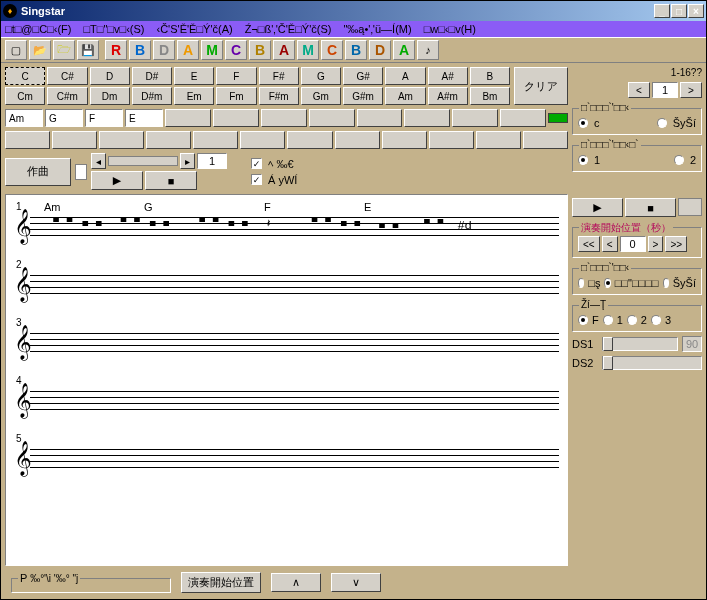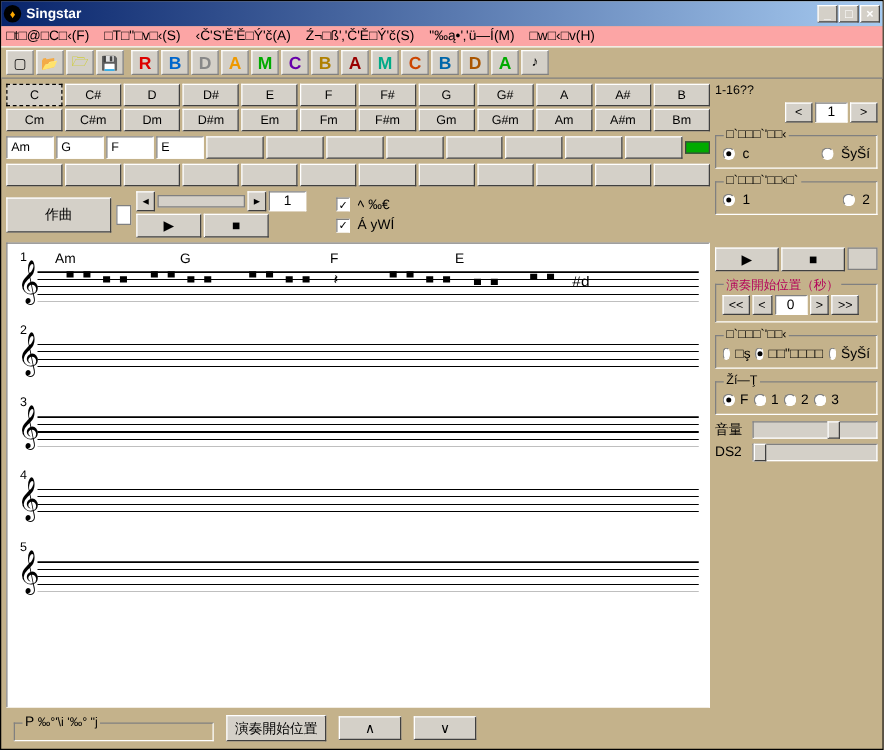--- a/index.html
+++ b/index.html
@@ -3,21 +3,21 @@
 <meta charset="utf-8">
 <style>
 * { box-sizing: border-box; margin: 0; padding: 0; font-family: "MS Sans Serif", Tahoma, sans-serif; font-size: 11px; }
 body { background: #d4d0c8; width: 707px; height: 600px; overflow: hidden; }
 .window { border: 1px solid #000; width: 707px; height: 600px; background: #c4b28b; display: flex; flex-direction: column; }
 .titlebar { background: linear-gradient(90deg, #08246b 0%, #a6caf0 100%); color: #fff; display: flex; align-items: center; height: 20px; padding: 0 2px; }
 .titlebar .appicon { width: 14px; height: 14px; background: #000; border-radius: 50%; display: flex; align-items: center; justify-content: center; color: #fa0; font-size: 9px; margin-right: 4px; }
 .titlebar .title { flex: 1; font-weight: bold; }
 .titlebar .winbtns { display: flex; gap: 1px; }
 .titlebar .winbtn { width: 16px; height: 14px; background: #d4d0c8; border: 1px solid #fff; border-right-color: #404040; border-bottom-color: #404040; font-size: 10px; font-weight: bold; display: flex; align-items: center; justify-content: center; cursor: pointer; }
-.menubar { background: #fca5a5; display: flex; padding: 2px 4px; gap: 12px; }
+.menubar { background: #8b5cf6; display: flex; padding: 2px 4px; gap: 12px; }
 .menubar span { cursor: pointer; }
 .toolbar { background: #c4b28b; border-top: 1px solid #fff; border-bottom: 1px solid #808080; display: flex; align-items: center; padding: 2px 4px; gap: 2px; }
 .tbbtn { width: 22px; height: 20px; border: 1px solid #fff; border-right-color: #808080; border-bottom-color: #808080; display: flex; align-items: center; justify-content: center; background: #d4d0c8; cursor: pointer; }
 .tletter { width: 22px; height: 20px; display: flex; align-items: center; justify-content: center; font-size: 14px; font-weight: bold; border: 1px solid #fff; border-right-color: #808080; border-bottom-color: #808080; background: #d4d0c8; cursor: pointer; }
 .content { flex: 1; padding: 4px; display: flex; gap: 4px; overflow: hidden; }
 .leftcol { flex: 1; display: flex; flex-direction: column; gap: 4px; }
 .rightcol { width: 130px; display: flex; flex-direction: column; gap: 4px; }
 .btn { border: 1px solid #fff; border-right-color: #404040; border-bottom-color: #404040; background: #d4d0c8; padding: 2px 6px; cursor: pointer; text-align: center; display: inline-flex; align-items: center; justify-content: center; }
 .btn.sm { padding: 1px 4px; font-size: 10px; height: 16px; }
 .noterow { display: flex; gap: 2px; }
@@ -123,20 +123,21 @@
               <div class="notebtn">Em</div>
               <div class="notebtn">Fm</div>
               <div class="notebtn">F#m</div>
               <div class="notebtn">Gm</div>
               <div class="notebtn">G#m</div>
               <div class="notebtn">Am</div>
               <div class="notebtn">A#m</div>
               <div class="notebtn">Bm</div>
             </div>
         </div>
+        <div class="btn" style="width:54px">クリア</div>
       </div>
 
       <div class="seqrow">
         <div class="seqfield">Am</div>
         <div class="seqfield">G</div>
         <div class="seqfield">F</div>
         <div class="seqfield">E</div>
         <div class="emptyrow" style="flex:1" id="erow1">
             <div class="emptybtn"></div>
             <div class="emptybtn"></div>
@@ -158,21 +159,21 @@
           <div class="emptybtn"></div>
           <div class="emptybtn"></div>
           <div class="emptybtn"></div>
           <div class="emptybtn"></div>
           <div class="emptybtn"></div>
           <div class="emptybtn"></div>
           <div class="emptybtn"></div>
         </div>
 
       <div class="ctlrow">
-        <div class="btn" style="width:84px;height:28px">作曲</div>
+        <div class="btn" style="width:66px;height:28px">作曲</div>
         <div style="width:12px;height:16px;border:1px solid #808080;background:#fff"></div>
         <div style="display:flex;flex-direction:column;gap:2px">
           <div style="display:flex;gap:2px;align-items:center">
             <div class="btn sm">◂</div>
             <div style="width:70px;height:10px;border:1px solid #808080;background:#d4d0c8"></div>
             <div class="btn sm">▸</div>
             <div class="numbox">1</div>
           </div>
           <div style="display:flex;gap:2px">
             <div class="btn" style="width:52px">▶</div>
@@ -257,21 +258,21 @@
         <div class="groupbox" style="flex:0 0 160px">
           <div class="legend"><span>P</span> <span class="txt">‰°'\i '‰° "j</span></div>
         </div>
         <div class="btn" style="width:80px">演奏開始位置</div>
         <div class="btn" style="width:50px">∧</div>
         <div class="btn" style="width:50px">∨</div>
       </div>
     </div>
 
     <div class="rightcol">
-      <div style="" class="txt">1-16??</div>
+      <div style="text-align:right" class="txt">1-16??</div>
       <div style="display:flex;gap:2px;justify-content:flex-end">
         <div class="btn sm" style="width:22px">&lt;</div>
         <div class="numbox" style="width:26px">1</div>
         <div class="btn sm" style="width:22px">&gt;</div>
       </div>
 
       <div class="groupbox">
         <div class="legend">□`□□□`'□□‹</div>
         <div class="radioline">
           <span class="radio sel"></span>
@@ -333,24 +334,25 @@
           <span class="radio"></span>
             <span>1</span>
           <span class="radio"></span>
             <span>2</span>
           <span class="radio"></span>
             <span>3</span>
         </div>
       </div>
 
       <div class="slider-row">
-        <span style="width:26px">音量</span>
+        <span style="width:26px">DS1</span>
         <div class="slider-track">
-            <div class="slider-thumb" style="left:60%"></div>
-          </div>
+            <div class="slider-thumb" style="left:0"></div>
+          </div>
+        <div class="numbox" style="width:20px;background:#d4d0c8;color:#888">90</div>
       </div>
       <div class="slider-row">
         <span style="width:26px">DS2</span>
         <div class="slider-track">
             <div class="slider-thumb" style="left:0"></div>
           </div>
       </div>
     </div>
   </div>
 </div>

